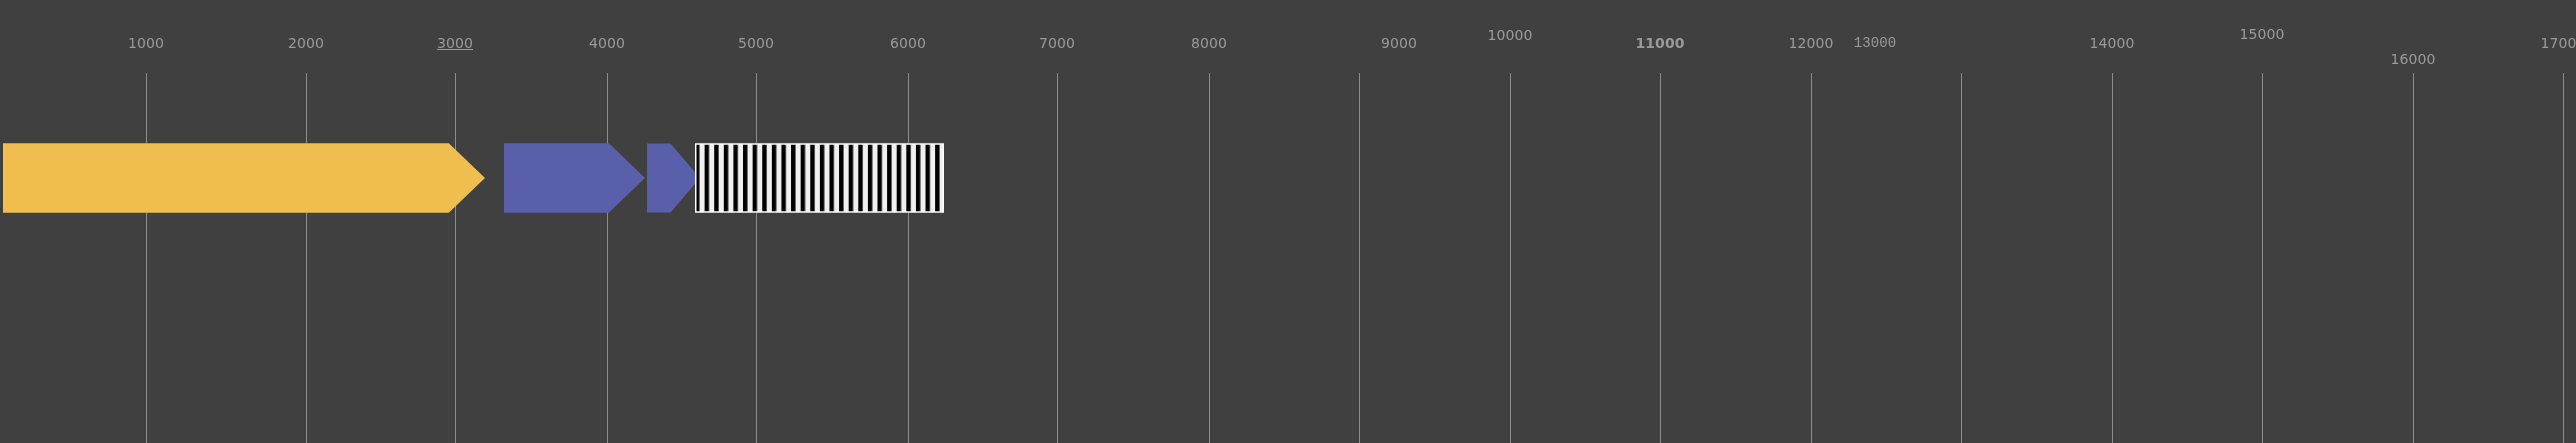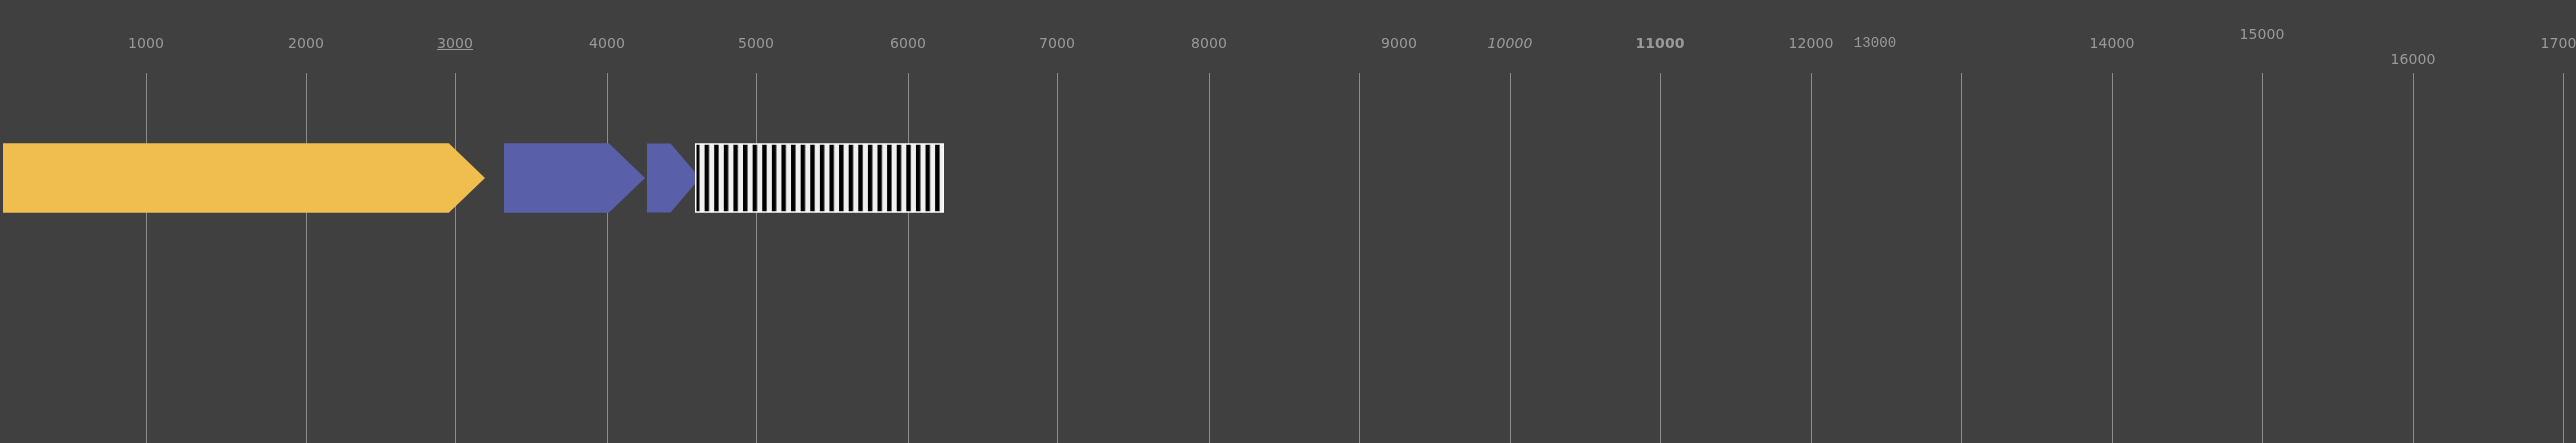--- a/index.html
+++ b/index.html
@@ -79,21 +79,21 @@
   <div id="axis-layer">
       <div class="tick-label" style="left: 146px; top: 36px; color: rgb(154, 154, 154);">1000</div>
       <div class="tick-label" style="left: 306px; top: 36px; color: rgb(154, 154, 154);">2000</div>
       <div class="tick-label" style="left: 455px; top: 36px; color: rgb(154, 154, 154); text-decoration: underline;">3000</div>
       <div class="tick-label" style="left: 607px; top: 36px; color: rgb(154, 154, 154);">4000</div>
       <div class="tick-label" style="left: 756px; top: 36px; color: rgb(154, 154, 154);">5000</div>
       <div class="tick-label" style="left: 908px; top: 36px; color: rgb(154, 154, 154); text-align: center;">6000</div>
       <div class="tick-label" style="left: 1057px; top: 36px; color: rgb(154, 154, 154);">7000</div>
       <div class="tick-label" style="left: 1209px; top: 36px; color: rgb(154, 154, 154);">8000</div>
       <div class="tick-label" style="left: 1359px; top: 36px; color: rgb(154, 154, 154); margin-left: 40px;">9000</div>
-      <div class="tick-label" style="left: 1510px; top: 36px; color: rgb(154, 154, 154); font-style: italic;">10000</div>
+      <div class="tick-label" style="left: 1510px; top: 28px; color: rgb(154, 154, 154);">10000</div>
       <div class="tick-label" style="left: 1660px; top: 36px; color: rgb(154, 154, 154); font-weight: bold;">11000</div>
       <div class="tick-label" style="left: 1811px; top: 36px; color: rgb(154, 154, 154);">12000</div>
       <div class="tick-label" style="left: 1875px; top: 36px; color: rgb(154, 154, 154); font-family: Liberation Mono, monospace;">13000</div>
       <div class="tick-label" style="left: 2112px; top: 36px; color: rgb(154, 154, 154);">14000</div>
       <div class="tick-label" style="left: 2262px; top: 27px; color: rgb(154, 154, 154);">15000</div>
       <div class="tick-label" style="left: 2413px; top: 52px; color: rgb(154, 154, 154);">16000</div>
       <div class="tick-label" style="left: 2563px; top: 36px; color: rgb(154, 154, 154);">17000</div>
     </div>
   <div id="tracks-layer">
       <div class="track" style="top: 143px; height: 70px;">

